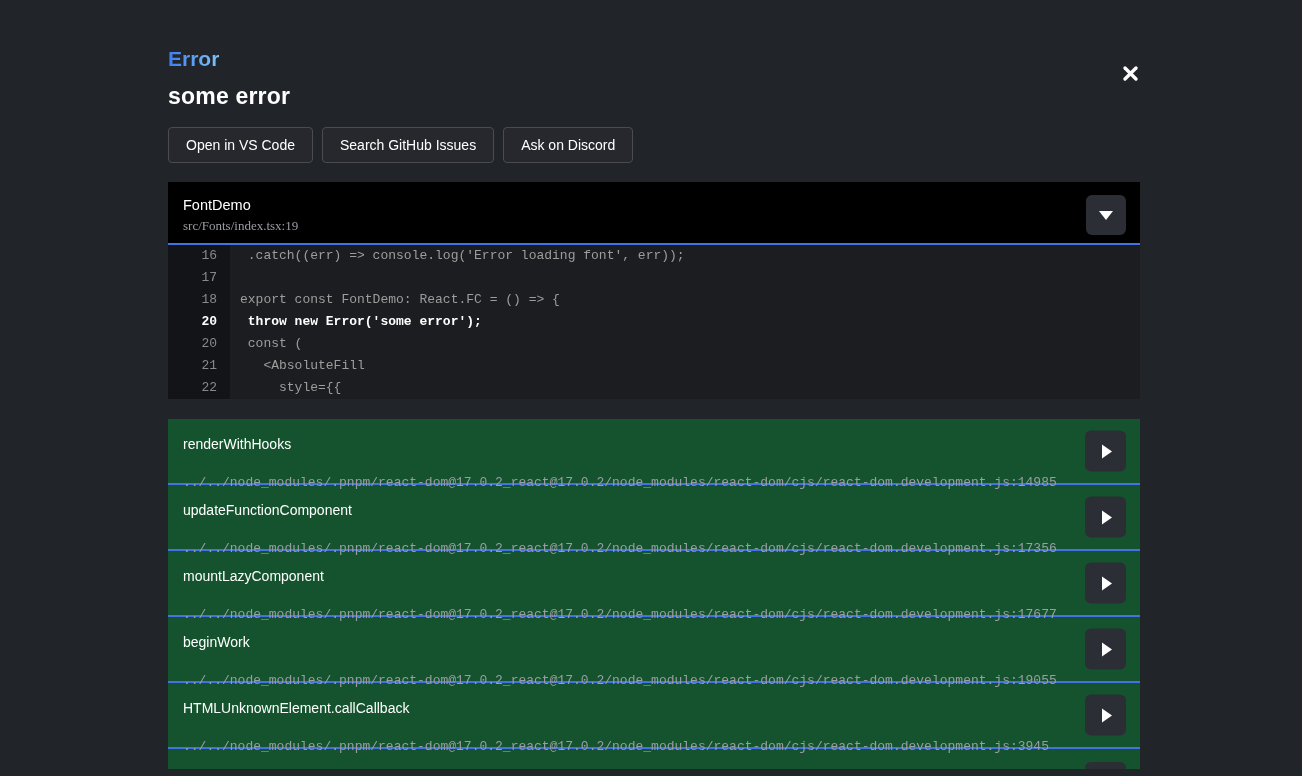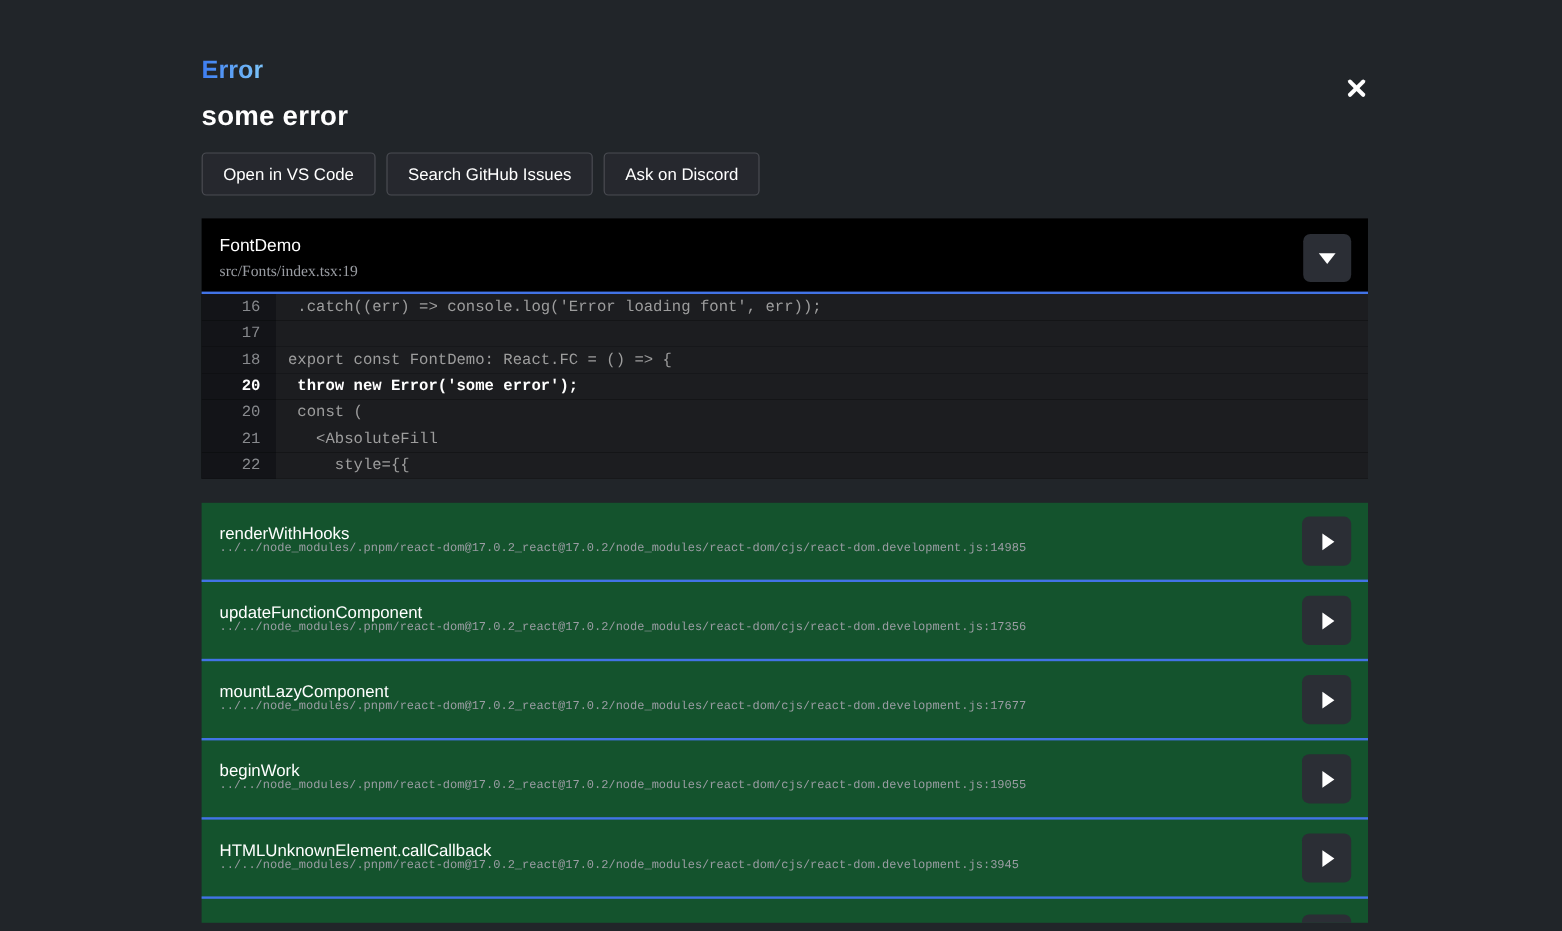--- a/index.html
+++ b/index.html
@@ -145,23 +145,23 @@
     position: relative;
     height: 66px;
     border-bottom: 2px solid #4273e6;
     padding: 17px 0 0 15px;
   }
   .stack-name {
     font-size: 14px;
     color: #ffffff;
   }
   .stack-location {
-    margin-top: 0;
+    margin-top: 23px;
     font-family: "Liberation Mono", monospace;
-    font-size: 10px;
+    font-size: 13px;
     color: #9a9da3;
     white-space: nowrap;
     overflow: hidden;
   }
   .stack-row .icon-btn {
     top: 50%;
     transform: translateY(-50%);
     width: 41px; height: 41px;
   }
   .stack-row.partial {

